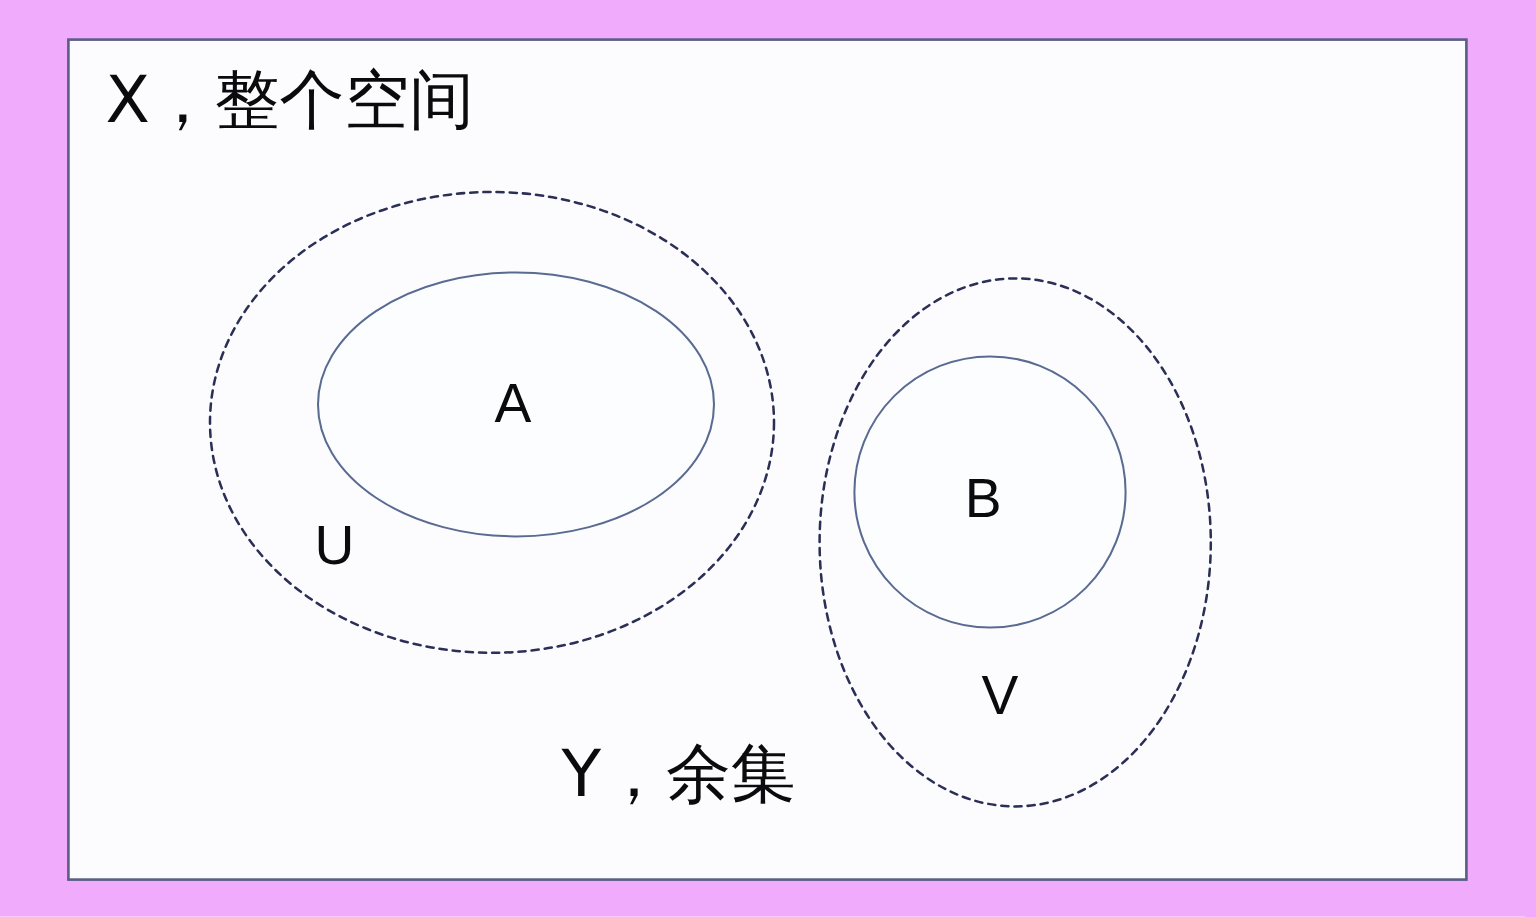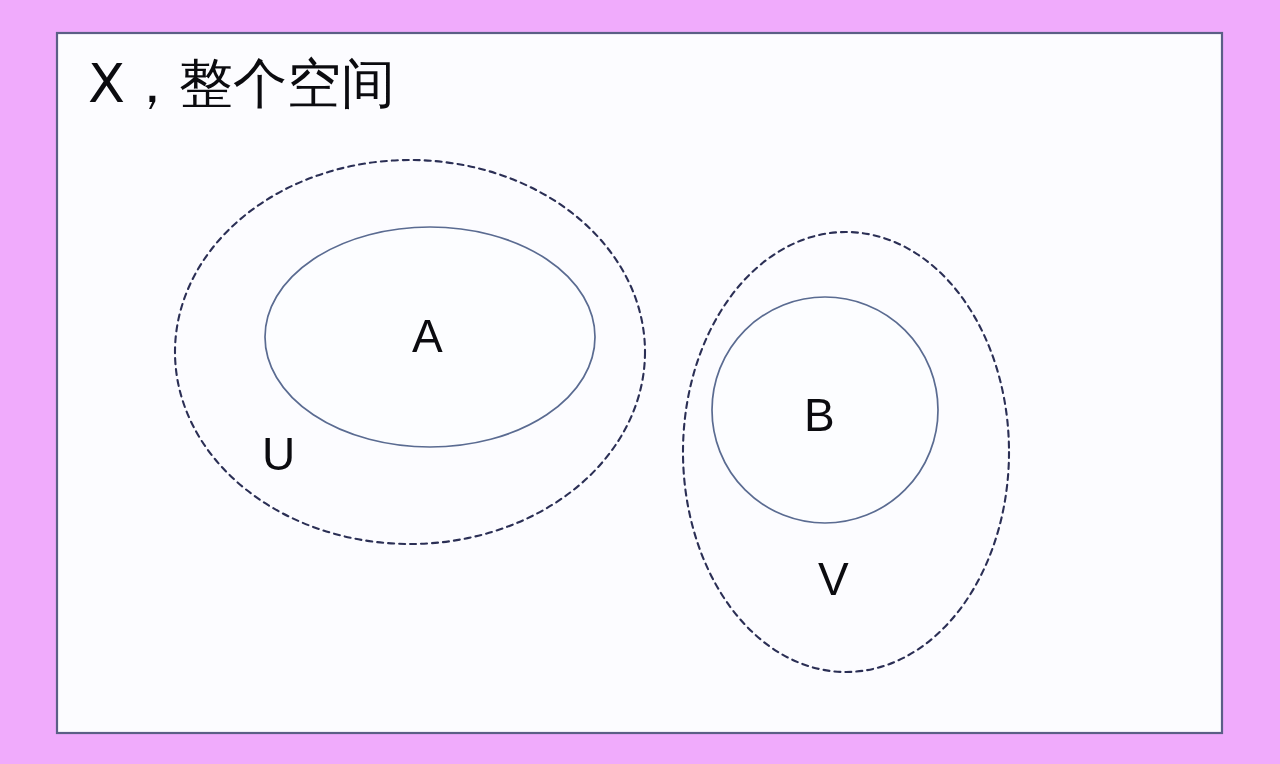--- a/index.html
+++ b/index.html
@@ -59,20 +59,21 @@
 
     <ellipse id="ellipse-a" cx="430" cy="337" rx="165" ry="110" fill="#fcfdff" stroke="#5a6b91" stroke-width="1.7"></ellipse>
 
     <ellipse id="ellipse-v" cx="846" cy="452" rx="163" ry="220" fill="#fcfcff" stroke="#2b2f55" stroke-width="2.1" stroke-dasharray="6 5" stroke-linecap="round"></ellipse>
 
     <ellipse id="ellipse-b" cx="825" cy="410" rx="113" ry="113" fill="#fcfdff" stroke="#5a6b91" stroke-width="1.7"></ellipse>
   </svg>
 
   <div class="label label-cn" id="title-space">X，整个空间</div>
 
+  <div class="label label-cn" id="title-complement">Y，余集</div>
 
   <div class="label label-set" id="label-a">A</div>
 
   <div class="label label-set" id="label-u">U</div>
 
   <div class="label label-set" id="label-b">B</div>
 
   <div class="label label-set" id="label-v">V</div>
 
 </div>

